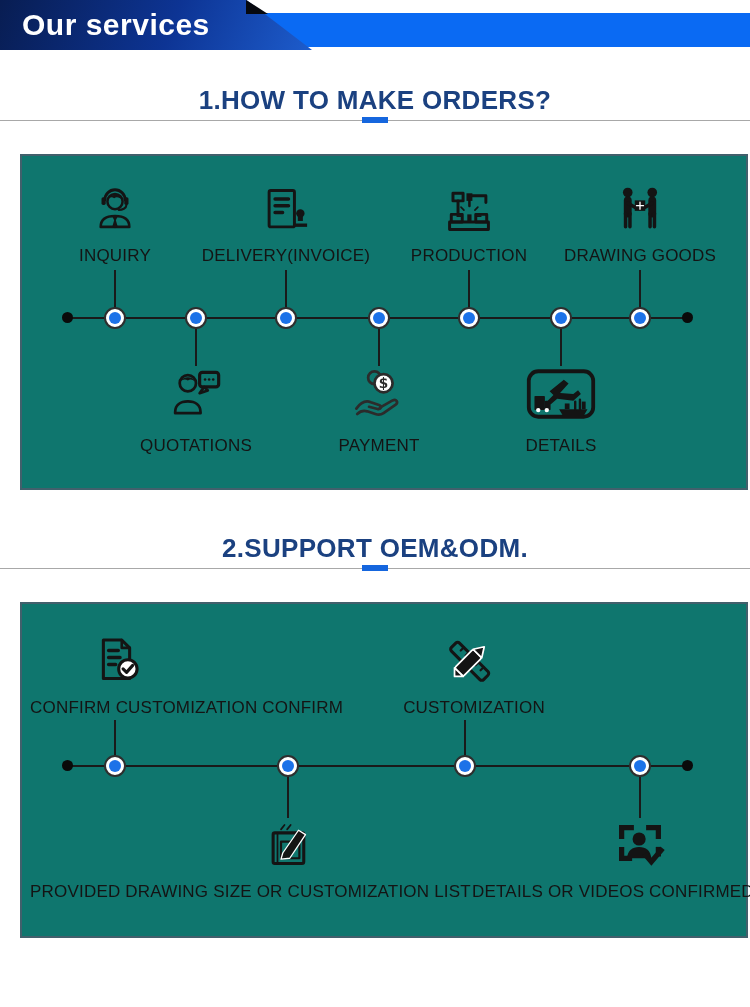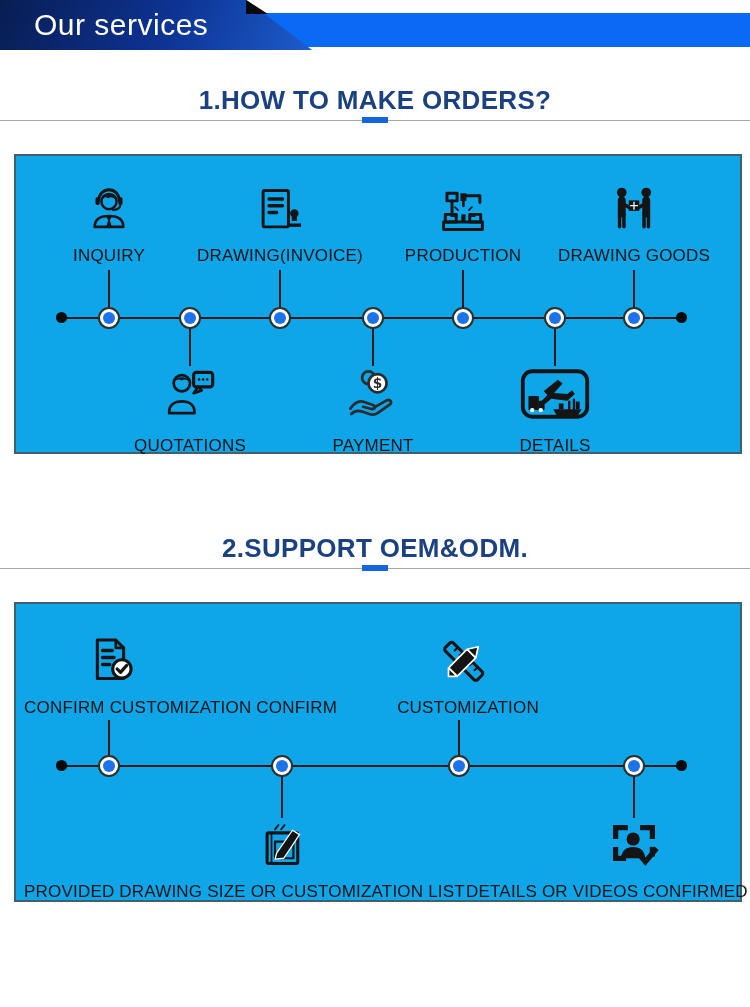--- a/index.html
+++ b/index.html
@@ -8,31 +8,31 @@
 
   
   .banner{position:absolute;top:0;left:0;width:750px;height:50px;}
   .banner-bar{position:absolute;top:13px;left:0;width:750px;height:34px;background:var(--banner-bar,#0a6af3);}
   .banner-ribbon{position:absolute;top:0;left:0;width:312px;height:50px;
       clip-path:polygon(0 0,79% 0,100% 100%,0 100%);
       background:linear-gradient(112deg,var(--ribbon-dark,#081d52) 0%,#0d3494 55%,var(--ribbon-light,#1d5ccc) 100%);
       display:flex;align-items:center;}
   .banner-fold{position:absolute;top:0;left:246px;width:22px;height:14px;background:#06090f;
       clip-path:polygon(0 0,100% 100%,0 100%);}
-  .banner-title{padding-left:34px;font-size:30px;font-weight:normal;color:#fff;letter-spacing:0.5px;}
+  .banner-title{padding-left:22px;font-size:30px;font-weight:bold;color:#fff;letter-spacing:0.5px;}
 
   
   .sec-title{position:absolute;left:0;width:750px;margin:0;text-align:center;
       font-size:26px;font-weight:bold;color:var(--title-navy,#1b4180);letter-spacing:0.3px;}
   .rule{position:absolute;left:0;width:750px;height:1px;background:#a8a8a8;}
   .rule-accent{position:absolute;left:362px;top:-3px;width:26px;height:6px;background:var(--accent-underline,#1566de);}
 
   
-  .flow-box{position:absolute;left:14px;width:728px;height:300px;box-sizing:border-box;
-      border:2px solid var(--box-border,#42606c);background:#0ea5e9;}
+  .flow-box{position:absolute;left:20px;width:728px;height:336px;box-sizing:border-box;
+      border:2px solid var(--box-border,#42606c);background:#0f766e;}
   .hline{position:absolute;left:45px;top:161px;width:622px;height:2px;background:var(--ink,#1a1a1a);}
   .vline{position:absolute;width:2px;background:var(--ink,#1a1a1a);}
   .end-dot{position:absolute;top:156px;width:11px;height:11px;border-radius:50%;background:#0a0a0a;}
   .node{position:absolute;top:151px;width:22px;height:22px;box-sizing:border-box;border-radius:50%;
       background:#fff;border:2px solid #2e2e2e;}
   .node::after{content:"";position:absolute;left:3px;top:3px;width:12px;height:12px;border-radius:50%;
       background:var(--node-blue,#1c72e8);}
   .icon{position:absolute;}
   .icon svg{display:block;width:100%;height:100%;}
   .step-label{position:absolute;text-align:center;font-size:17px;letter-spacing:0.2px;
@@ -121,21 +121,21 @@
         <path d="M18 21v15" stroke-width="9"></path>
         <path d="M46 21v15" stroke-width="9"></path>
         <path d="M15.5 36v15M20.5 36v15M43.5 36v15M48.5 36v15" stroke-width="4"></path>
         <path d="M18 24l10 6M46 24l-10 6" stroke-width="4"></path>
         <rect x="26" y="21" width="12" height="12" fill="#141414" stroke="none"></rect>
         <path d="M32 23v8M28 27h8" stroke="#fff" stroke-width="1.5"></path>
       </svg>
     </span>
 
     <span class="step-label" style="left:-17px;top:90px;width:220px">INQUIRY</span>
-    <span class="step-label" style="left:154px;top:90px;width:220px">DRAWING(INVOICE)</span>
+    <span class="step-label" style="left:154px;top:90px;width:220px">DELIVERY(INVOICE)</span>
     <span class="step-label" style="left:337px;top:90px;width:220px">PRODUCTION</span>
     <span class="step-label" style="left:508px;top:90px;width:220px">DRAWING GOODS</span>
 
     <span class="icon" style="left:144px;top:210px;width:60px;height:58px">
       <svg viewBox="0 0 64 64" fill="none" stroke="#141414" stroke-width="3" stroke-linecap="round" stroke-linejoin="round">
         <circle cx="23" cy="19" r="9"></circle>
         <path d="M15 17c3-6 13-6 16 0-3-2-5-3-8-1-3-2-6-1-8 1z" fill="#141414" stroke="none"></path>
         <path d="M9 52v-1c0-8 6-12 14-12s14 4 14 12v1z"></path>
         <rect x="36" y="7" width="21" height="16" rx="3" stroke-width="3.5"></rect>
         <path d="M41 23l-5 7 9-3z" stroke-width="3"></path>

